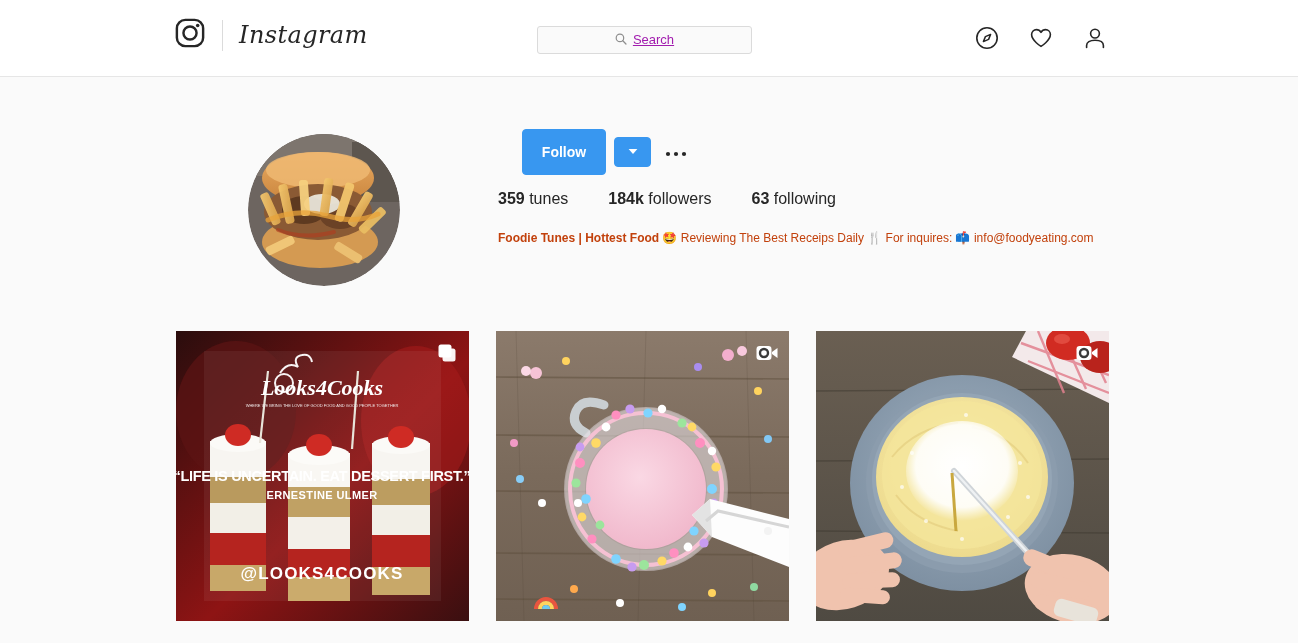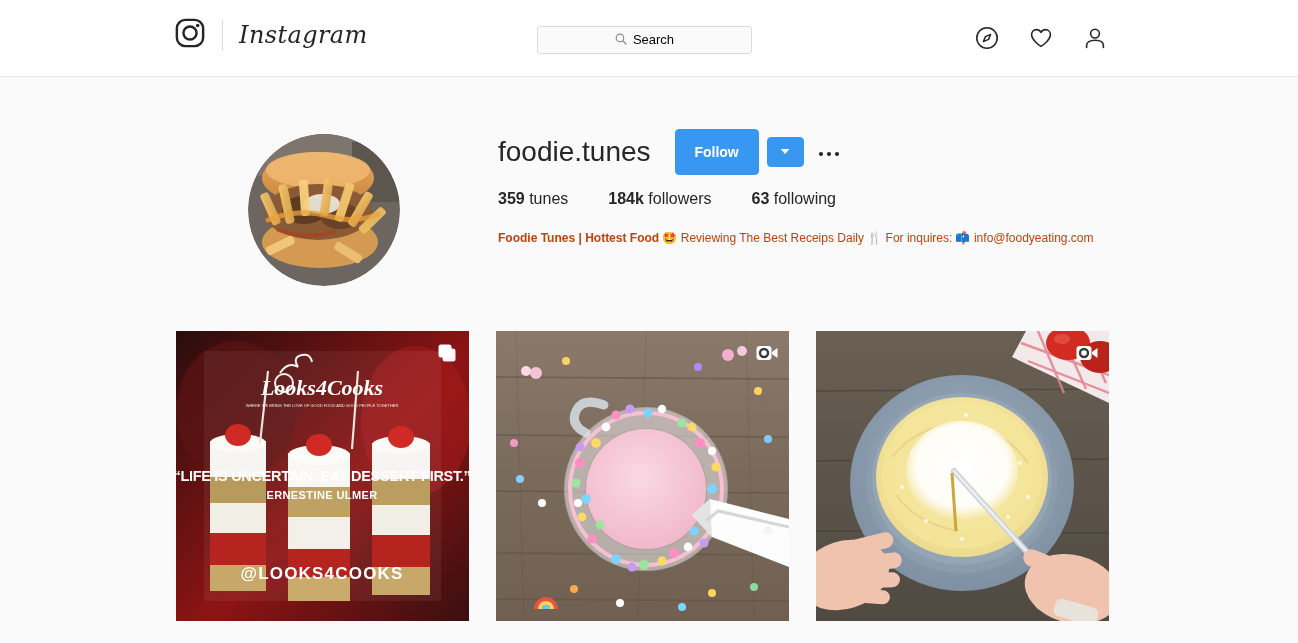--- a/index.html
+++ b/index.html
@@ -47,21 +47,21 @@
     position: absolute;
     left: 537px; top: 26px;
     width: 215px; height: 28px;
     background: #fafafa;
     border: 1px solid #dbdbdb;
     border-radius: 3px;
     display: flex; align-items: center; justify-content: center;
   }
   .search-inner { display: flex; align-items: center; gap: 6px; }
   .search-placeholder {
-    font-size: 13px; color: #000000; line-height: 16px;
+    font-size: 13px; color: #a21caf; line-height: 16px; text-decoration: underline;
   }
   .nav-right {
     position: absolute;
     left: 975px; top: 26px;
     display: flex; align-items: center; gap: 30px;
   }
   .nav-icon { cursor: pointer; display: block; }
 
   
   .profile {
@@ -270,21 +270,20 @@
         </g>
         <path d="M20 86 q30 -12 60 -4 q28 8 50 -2" stroke="#e8a33a" stroke-width="5" fill="none" opacity="0.75" stroke-linecap="round"></path>
         <path d="M30 96 q26 10 56 2" stroke="#b23a1e" stroke-width="4" fill="none" opacity="0.6" stroke-linecap="round"></path>
       </g>
     </svg>
   </div>
 
   <div class="profile-info">
 
     <div class="username-row">
-      <span class="username">foodie.tunes</span>
 
       <button class="follow-btn">Follow</button>
 
       <button class="caret-btn">
         <span>
           <svg width="12" height="12" viewBox="0 0 12 12">
             <polygon points="1.6,4 10.4,4 6,9" fill="#ffffff"></polygon>
           </svg>
         </span>
       </button>

